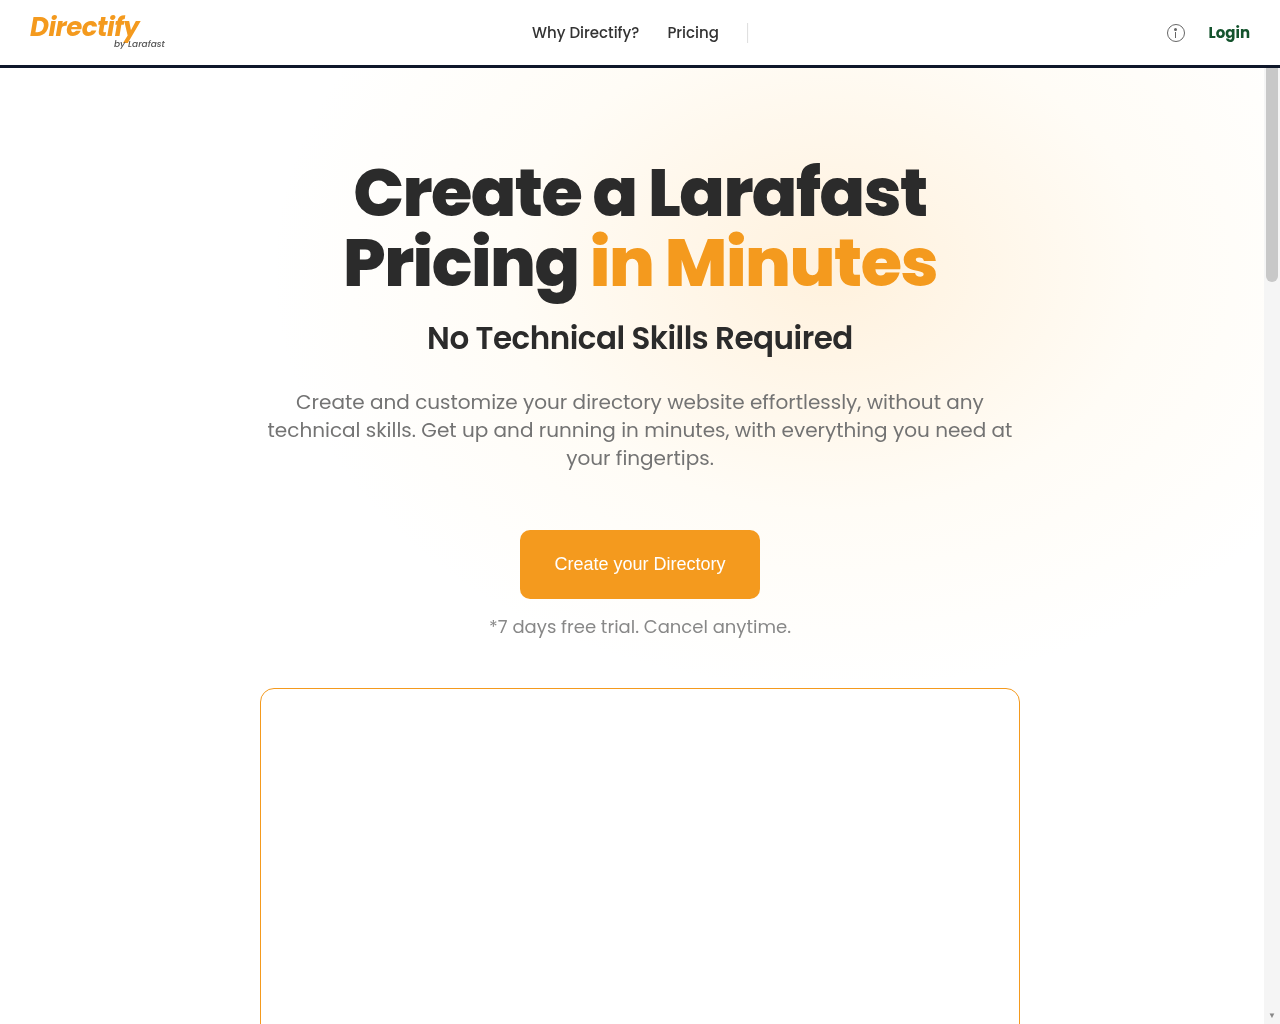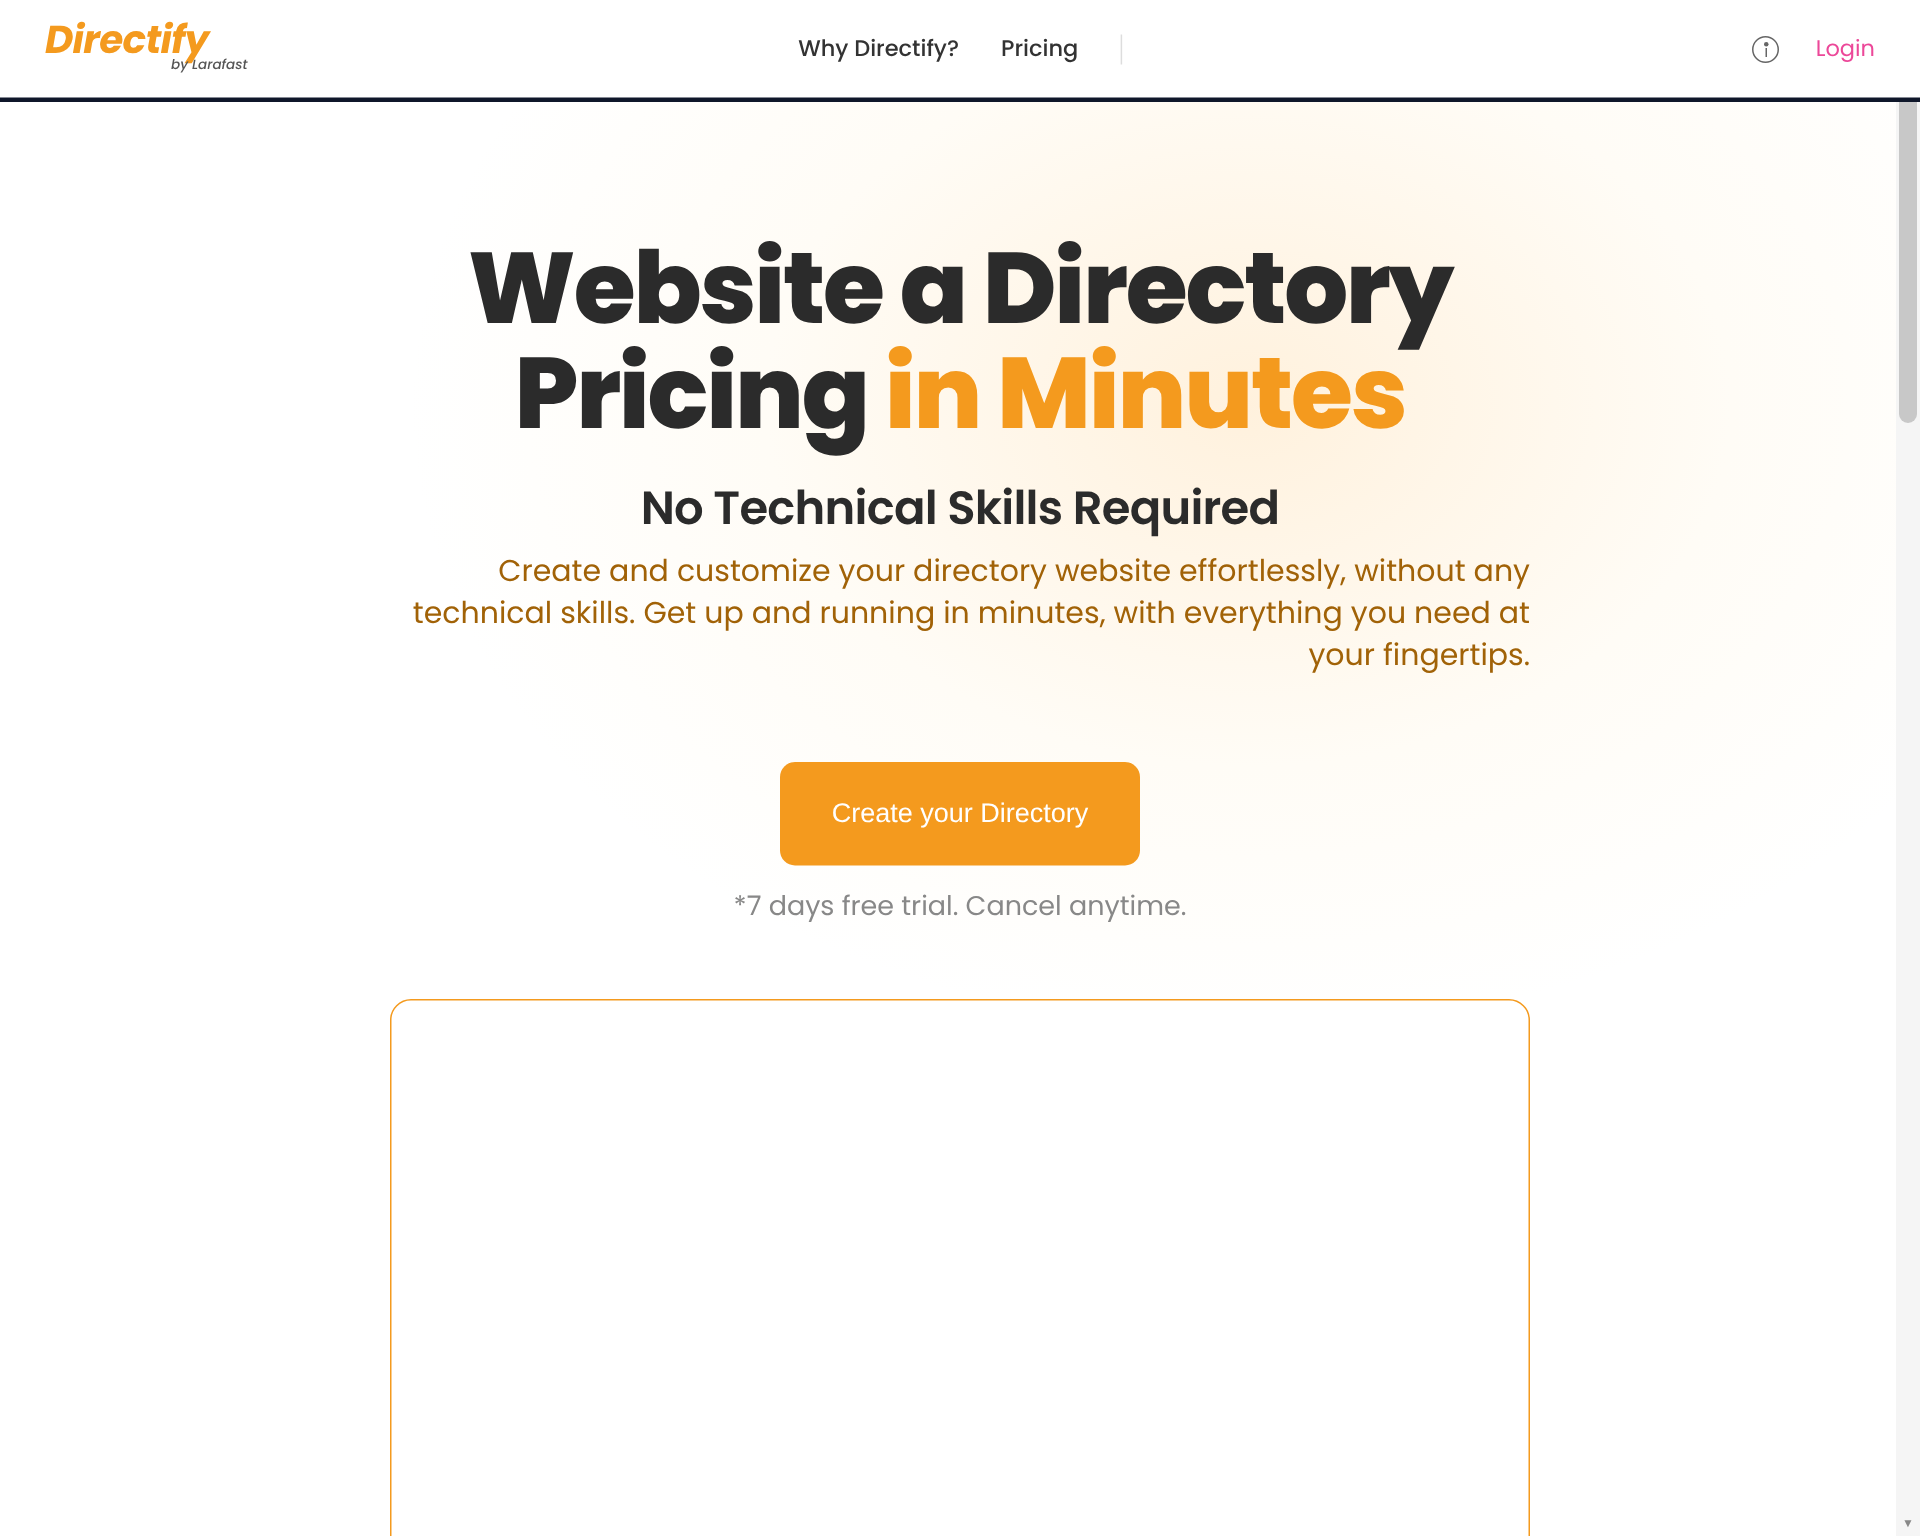--- a/index.html
+++ b/index.html
@@ -121,22 +121,22 @@
       content: '';
       position: absolute;
       width: 1.5px;
       height: 6px;
       background: #666;
       bottom: 3px;
     }
     
     .login-link {
       font-size: 15px;
-      color: #ec4899;
-      font-weight: 400;
+      color: #14532d;
+      font-weight: 700;
       cursor: pointer;
     }
     
     .hero {
       position: relative;
       z-index: 5;
       text-align: center;
       padding-top: 90px;
       max-width: 980px;
       margin: 0 auto;
@@ -157,28 +157,27 @@
     .hero-subtitle {
       font-size: 31px;
       font-weight: 600;
       color: #2b2b2b;
       margin-top: 16px;
       letter-spacing: -0.5px;
     }
     
     .hero-description {
       font-size: 20px;
-      color: #a16207;
+      color: #737373;
       line-height: 1.4;
-      margin-top: 4px;
+      margin-top: 26px;
       max-width: 760px;
       margin-left: auto;
       margin-right: auto;
       font-weight: 400;
-      text-align: right;
     }
     
     .cta-section {
       margin-top: 58px;
     }
     
     .cta-button {
       display: inline-block;
       background: #f49a1e;
       color: #fff;
@@ -261,21 +260,21 @@
     </nav>
 
     <div class="nav-right">
       <span class="info-icon"></span>
       <a class="login-link">Login</a>
     </div>
   </header>
 
   <section class="hero">
     <h1 class="hero-title">
-      <span>Website a Directory</span><br>
+      <span>Create a Larafast</span><br>
       <span>Pricing </span><span class="hero-title-accent">in Minutes</span>
     </h1>
 
     <h2 class="hero-subtitle">No Technical Skills Required</h2>
 
     <p class="hero-description">Create and customize your directory website effortlessly, without any technical skills. Get up and running in minutes, with everything you need at your fingertips.</p>
 
     <div class="cta-section">
       <button class="cta-button">Create your Directory</button>
       <p class="cta-note">*7 days free trial. Cancel anytime.</p>

